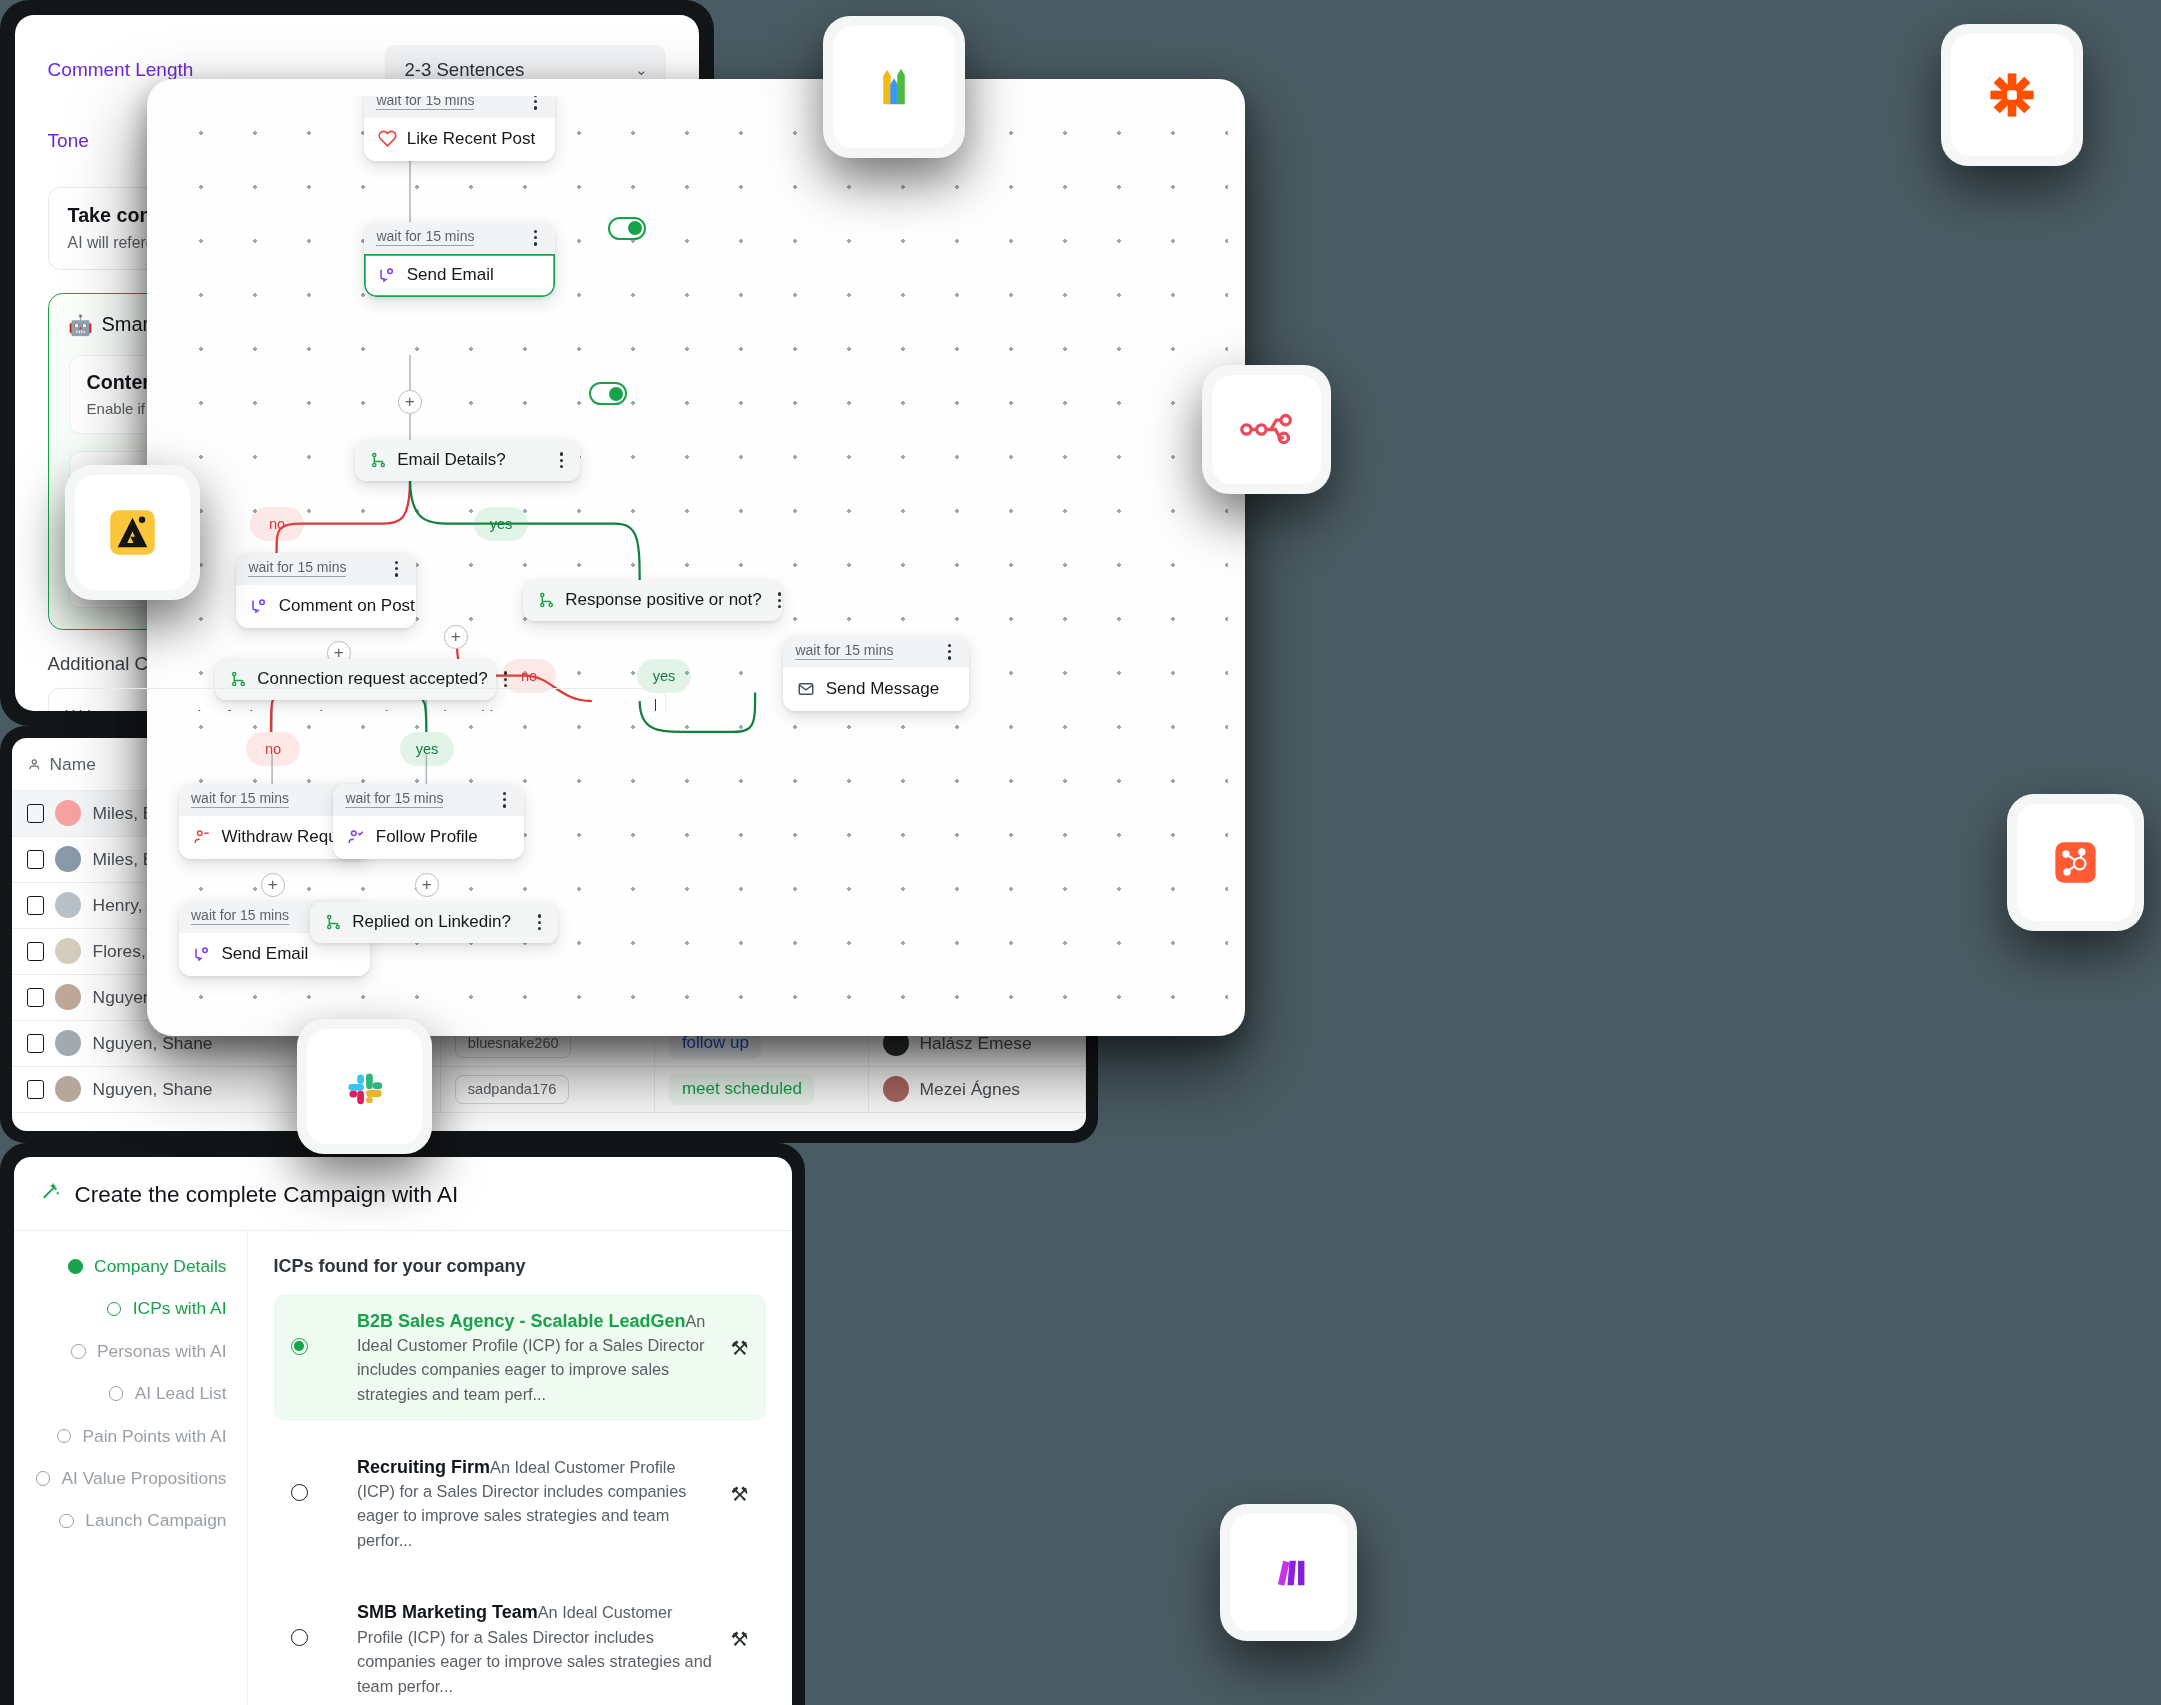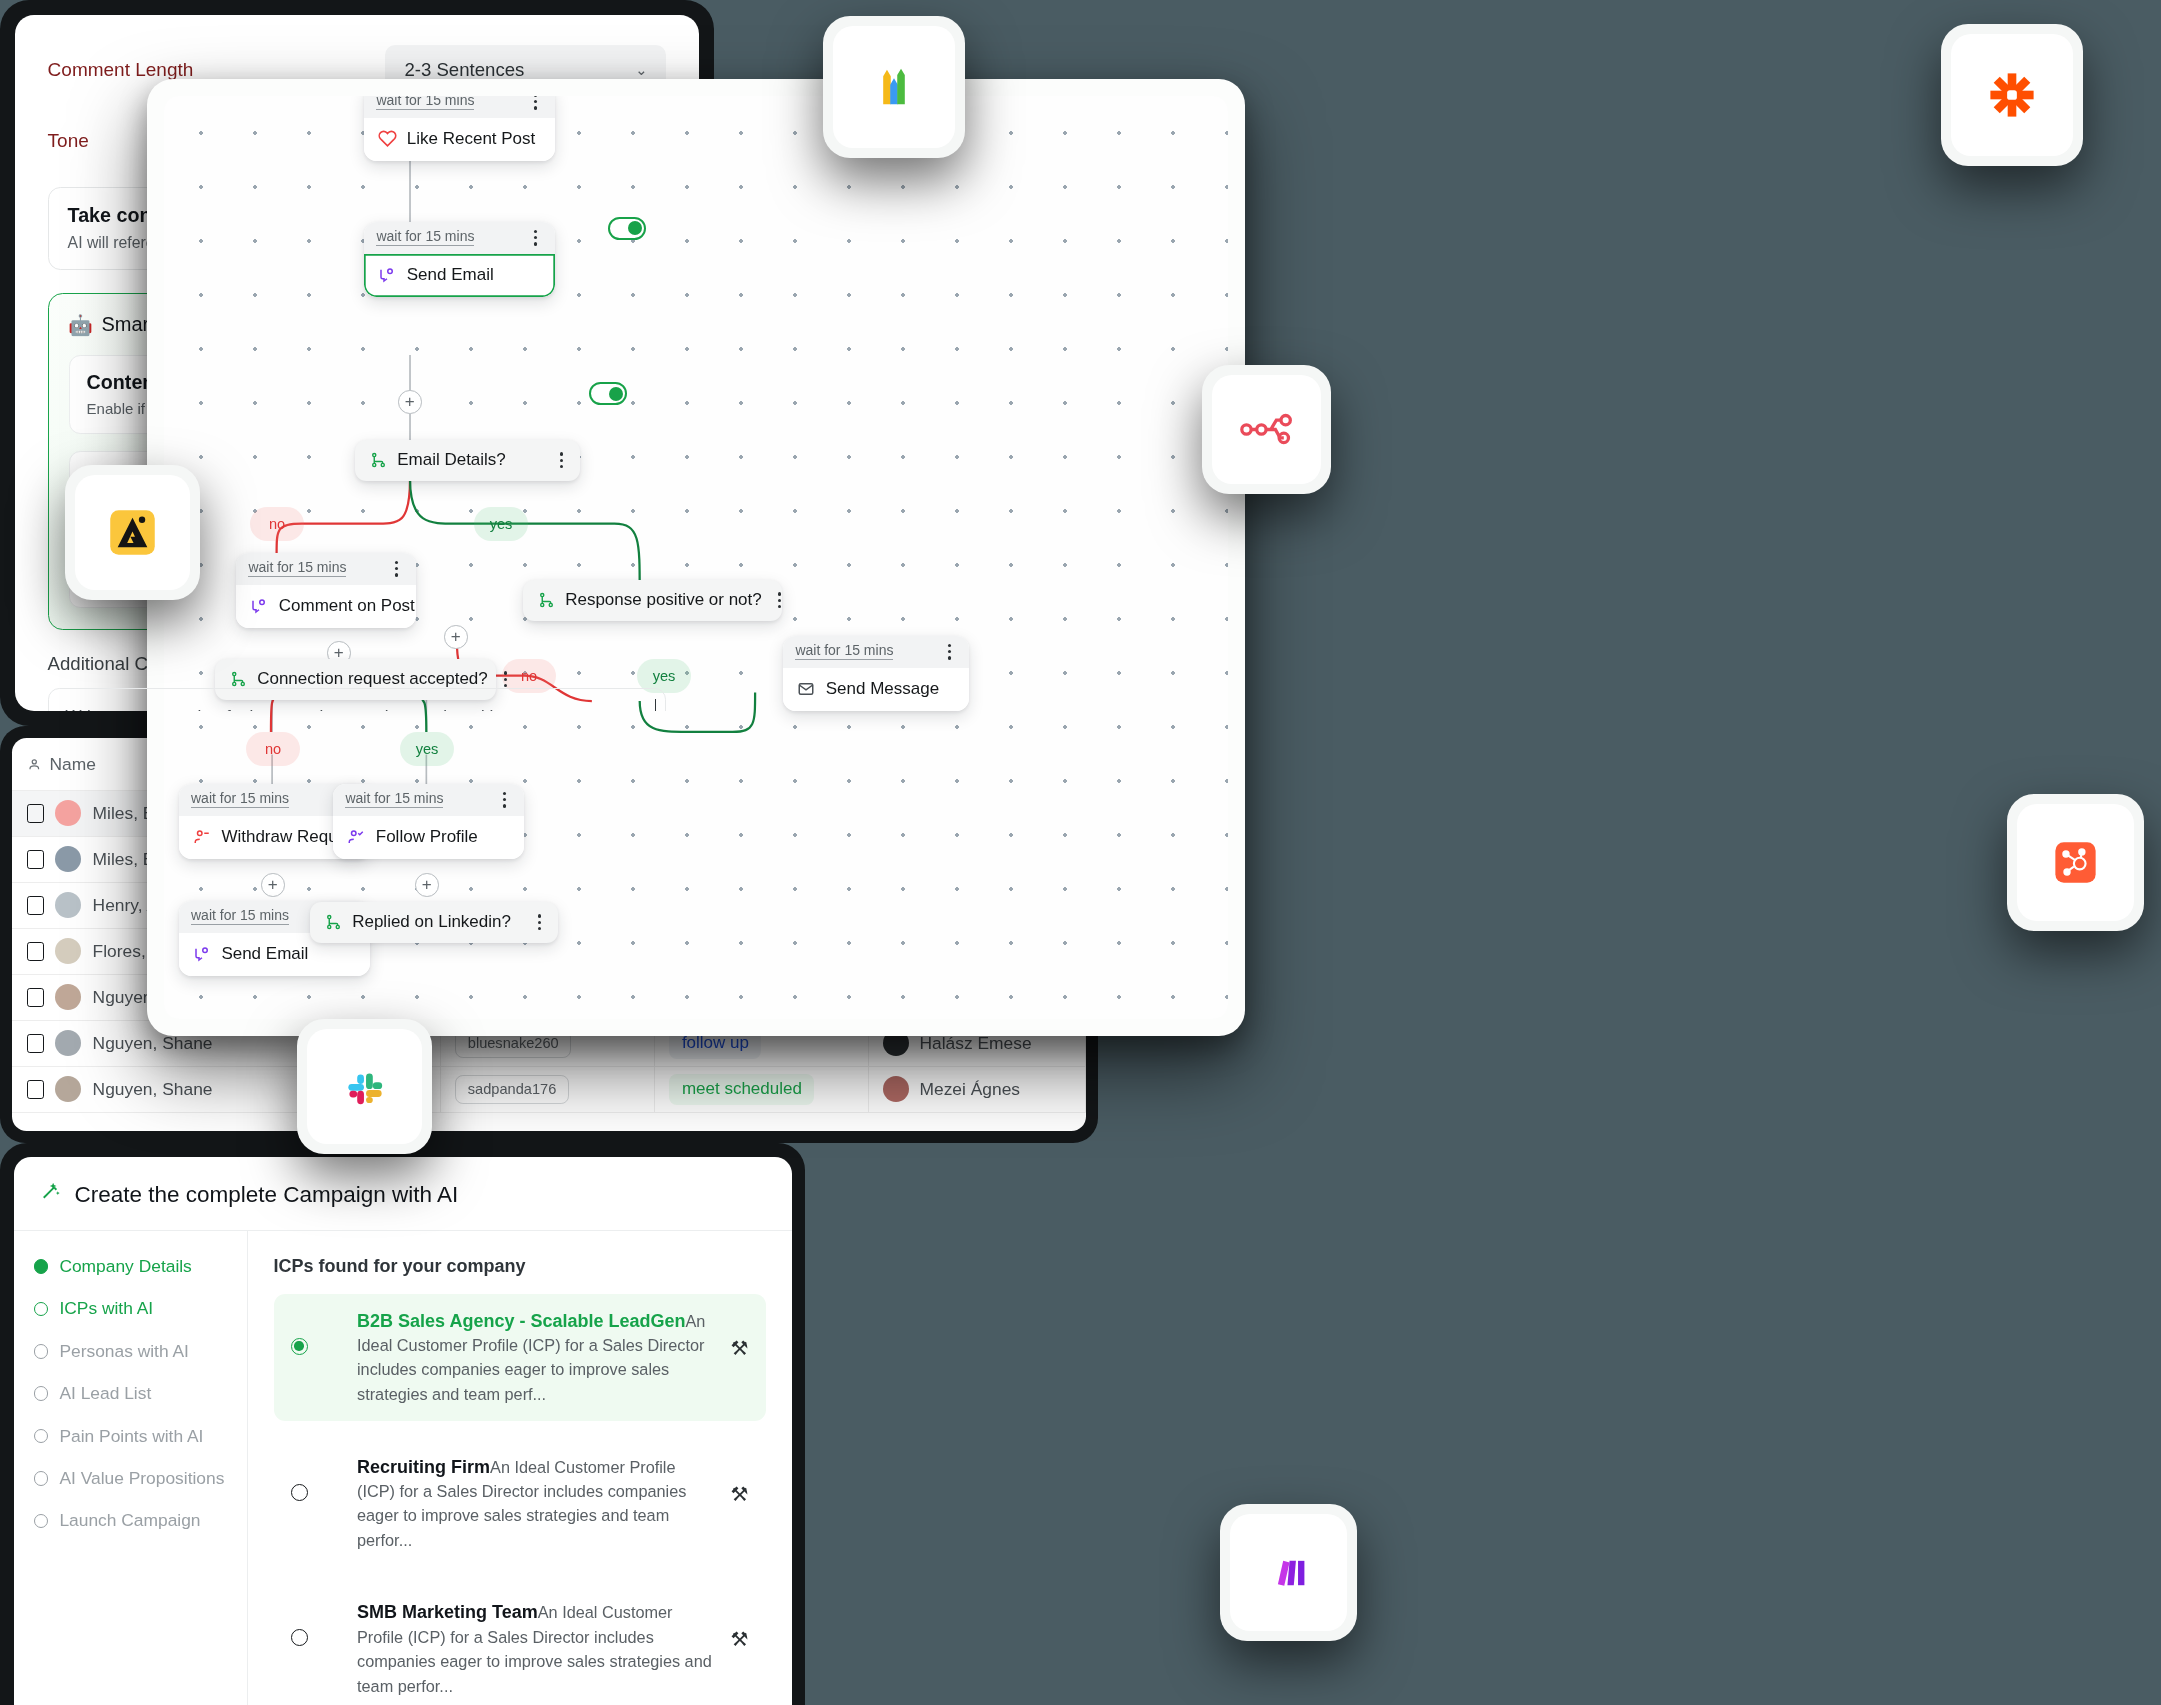--- a/index.html
+++ b/index.html
@@ -99,21 +99,21 @@
     left: 1288px; top: 80px; width: 714px; height: 726px;
     background: #131618;
     padding: 14.6px;
     border-radius: 29px;
   }
   .settings-inner {
     background: #fff; border-radius: 19px; width: 100%; height: 100%;
     padding: 30px 33px; overflow: hidden;
   }
   .srow { display: flex; align-items: center; justify-content: space-between; margin-bottom: 21.4px; }
-  .srow-label { font-size: 19px; color: #7f1d1d; }
+  .srow-label { font-size: 19px; color: #6d28d9; }
   .select-box {
     width: 281px; height: 50px; background: #f3f4f5; border-radius: 10px;
     display: flex; align-items: center; justify-content: space-between;
     padding: 0 19px; font-size: 18.6px; color: #2c3236;
   }
   .chev { font-size: 14.6px; color: #5f666b; }
   .toggle-card {
     border: 1.1px solid #e5e7e8; border-radius: 12.4px;
     padding: 15.8px 19px 17px 19px; margin-bottom: 22.5px;
     display: flex; align-items: center; justify-content: space-between; gap: 13.5px;
@@ -198,21 +198,21 @@
     background: #131618; border-radius: 27px; padding: 13.5px;
   }
   .camp-inner { background: #fff; border-radius: 17px; width: 100%; height: 100%; overflow: hidden; }
   .camp-head {
     display: flex; align-items: flex-end; gap: 12.4px;
     padding: 22.5px 26px; border-bottom: 1.1px solid #eceeef;
     font-size: 22.5px; color: #11151a; font-weight: normal;
   }
   .camp-body { display: flex; height: calc(100% - 69px); }
   .camp-side { width: 234px; padding: 25px 20px; border-right: 1.1px solid #eceeef; }
-  .step { display: flex; align-items: center; gap: 11.3px; margin-bottom: 21.4px; font-size: 17.4px; color: #9aa0a5; }
+  .step { display: flex; align-items: center; gap: 11.3px; margin-bottom: 21.4px; font-size: 17.4px; color: #9aa0a5; justify-content: flex-end; }
   .step .rad { width: 14.6px; height: 14.6px; border-radius: 50%; border: 1.7px solid #9aa0a5; flex: 0 0 14.6px; }
   .step.done { color: #16a34a; } .step.done .rad { border-color: #16a34a; background: #16a34a; }
   .step.active { color: #16a34a; } .step.active .rad { border-color: #16a34a; }
   .camp-main { flex: 1; padding: 25px 26px; }
   .camp-main-title { font-size: 18px; color: #2f353a; margin-bottom: 17px; font-weight: bold; }
   .icp {
     display: flex; gap: 13.5px; align-items: flex-start;
     padding: 14.6px 17px; border-radius: 11.3px; margin-bottom: 19px;
   }
   .icp.sel { background: #effaf1; }

